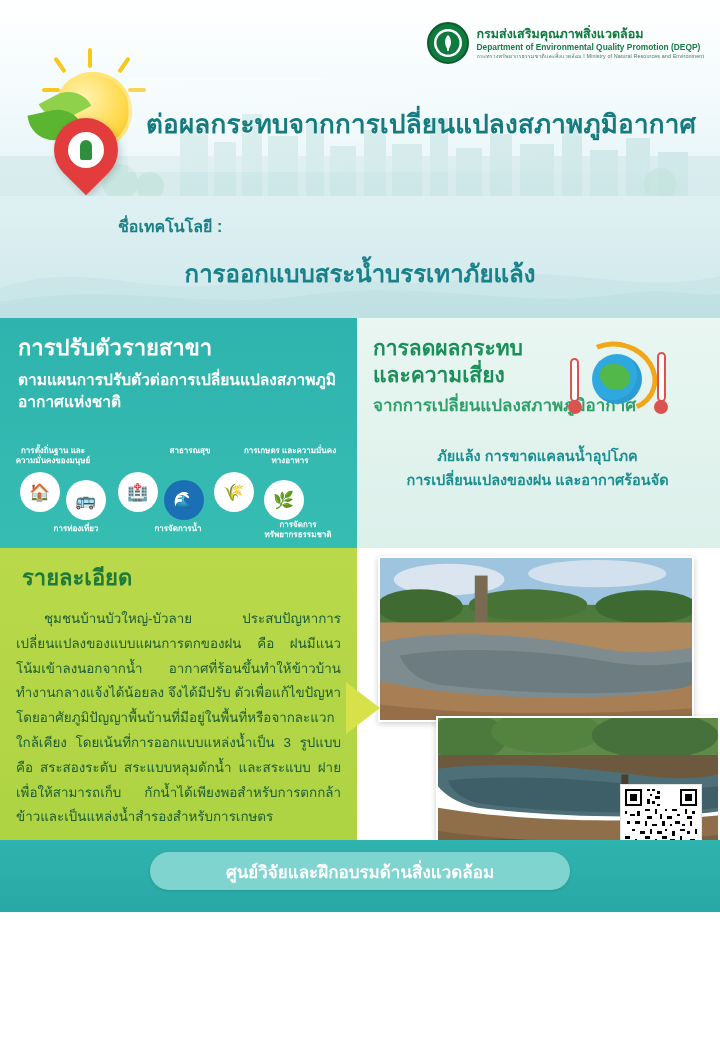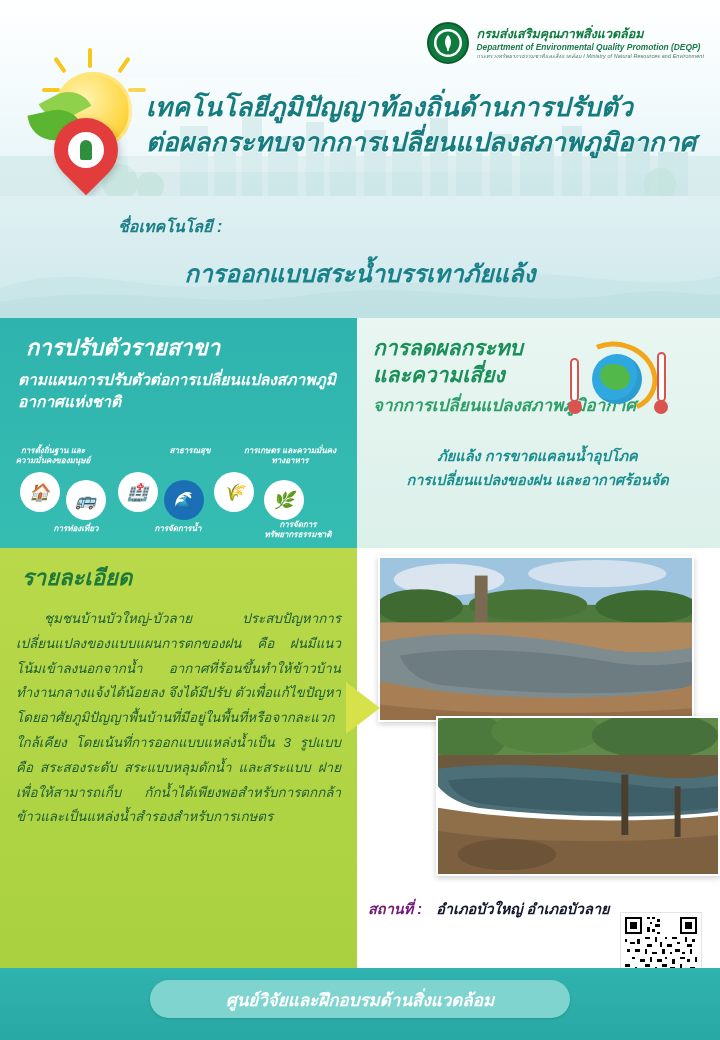--- a/index.html
+++ b/index.html
@@ -4,24 +4,23 @@
 <style>
   * { box-sizing: border-box; margin: 0; padding: 0; }
   html, body {
     width: 720px; height: 1040px;
     font-family: "Liberation Sans", sans-serif;
     background: #ffffff;
     overflow: hidden;
   }
   #poster {
     position: relative;
-    width: 720px; height: 1040px;
+    width: 720px; height: 912px;
     background: #ffffff;
     overflow: hidden;
-    font-style: italic;
   }
 
   
   .header {
     position: absolute; top: 0; left: 0; width: 720px; height: 196px;
     background: linear-gradient(180deg, #ffffff 0%, #f4fbfd 45%, #e3f3f6 100%);
     overflow: hidden;
   }
   .skyline {
     position: absolute; bottom: 0; left: 0; width: 720px; height: 110px;
@@ -118,21 +117,21 @@
   .panel-left {
     position: absolute; top: 318px; left: 0; width: 357px; height: 230px;
     background: linear-gradient(180deg, #2fb3ae 0%, #36bdb2 100%);
     padding: 16px 14px 0 18px; color: #ffffff;
   }
   .panel-right {
     position: absolute; top: 318px; left: 357px; width: 363px; height: 230px;
     background: linear-gradient(180deg, #e9f6f2 0%, #dcf0ea 100%);
     padding: 16px 18px 0 16px;
   }
-  .pl-h1 { font-size: 22px; font-weight: bold; line-height: 1.3; margin-left: 8px; }
+  .pl-h1 { font-size: 22px; font-weight: bold; line-height: 1.3; }
   .pl-h2 { font-size: 15.5px; font-weight: bold; line-height: 1.45; margin-top: 6px; }
 
   .pr-h1 { font-size: 21px; font-weight: bold; color: #1b8f5a; line-height: 1.3; }
   .pr-h2 { font-size: 17px; font-weight: bold; color: #2f9f6a; margin-top: 6px; line-height: 1.35; }
   .pr-body { margin-top: 26px; text-align: center; color: #1b8f8f; font-size: 14.5px; font-weight: bold; line-height: 1.7; }
 
   .globe-art { position: absolute; right: 54px; top: 26px; width: 96px; height: 78px; }
   .globe {
     position: absolute; left: 22px; top: 10px; width: 50px; height: 50px; border-radius: 50%;
     background: #2fa8e0;
@@ -283,21 +282,20 @@
         </svg>
       </div>
       <div class="deqp-text">
         <div class="deqp-th">กรมส่งเสริมคุณภาพสิ่งแวดล้อม</div>
         <div class="deqp-en">Department of Environmental Quality Promotion (DEQP)</div>
         <div class="deqp-sub">กระทรวงทรัพยากรธรรมชาติและสิ่งแวดล้อม I Ministry of Natural Resources and Environment</div>
       </div>
     </div>
 
     <div class="title-banner">
-      <div class="title-line">เทคโนโลยีภูมิปัญญาท้องถิ่นด้านการปรับตัว</div>
       <div class="title-line">ต่อผลกระทบจากการเปลี่ยนแปลงสภาพภูมิอากาศ</div>
     </div>
   </div>
 
   <div class="techband">
     <svg class="hills" viewBox="0 0 720 70" preserveAspectRatio="none">
       <path d="M0,70 L0,40 C90,10 150,52 240,34 C330,16 380,46 470,30 C560,14 630,48 720,28 L720,70 Z" fill="#c2e3e4"></path>
       <path d="M0,70 L0,54 C120,34 200,62 300,48 C420,30 520,62 620,46 C670,38 700,50 720,46 L720,70 Z" fill="#b2dadb"></path>
     </svg>
     <div class="tech-label">ชื่อเทคโนโลยี :</div>

